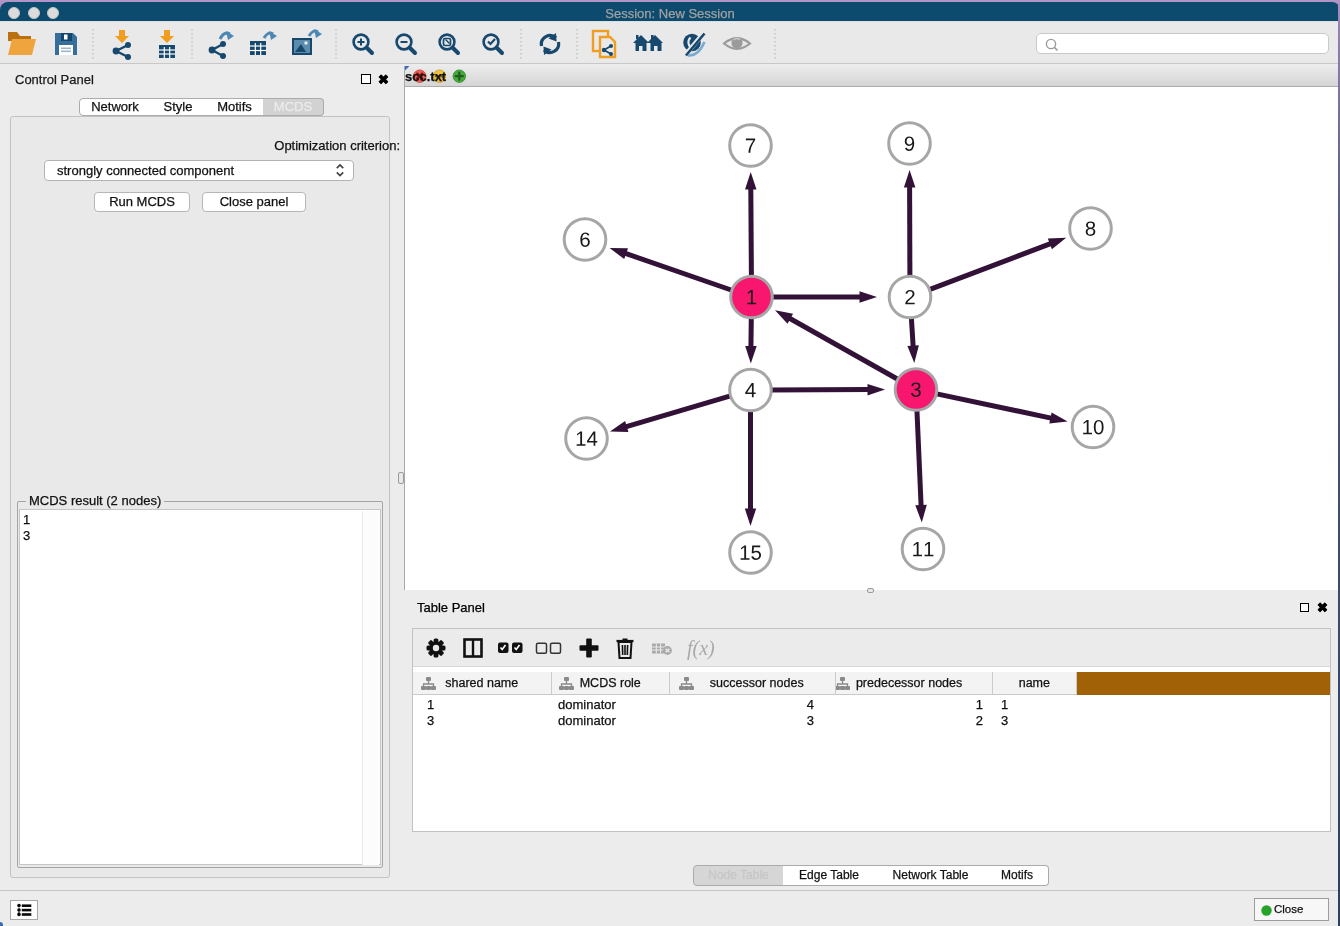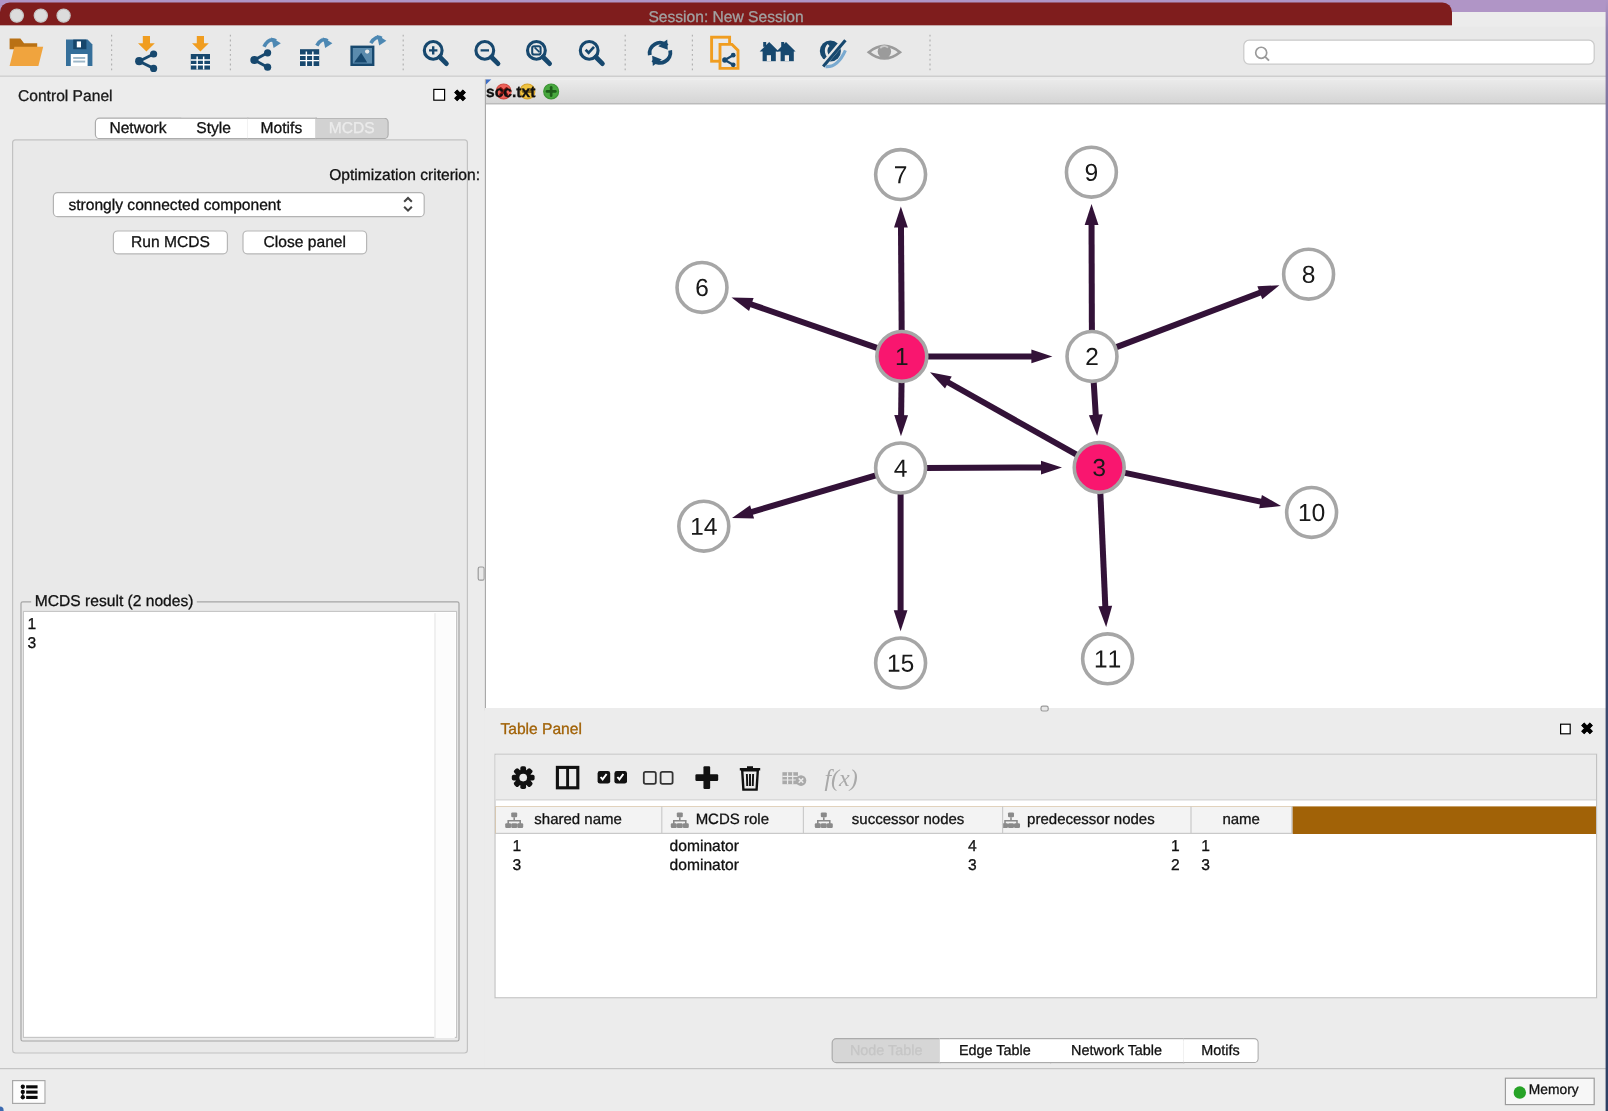--- a/index.html
+++ b/index.html
@@ -1,18 +1,18 @@
 <!DOCTYPE html>
 <html><head><meta charset="utf-8"><style>
 *{margin:0;padding:0;box-sizing:border-box}
 html,body{width:1340px;height:926px;overflow:hidden}
 body{font-family:"Liberation Sans",sans-serif;background:#ececec;position:relative;-webkit-text-stroke:0.25px}
 .abs{position:absolute}
 
-#titlebar{left:0;top:2px;width:1210px;height:20px;background:#7f1d1d;border-radius:8px 8px 0 0;border-bottom:1px solid #dfdfdf}
+#titlebar{left:0;top:2px;width:1340px;height:20px;background:#0c4a6e;border-radius:8px 8px 0 0;border-bottom:1px solid #dfdfdf}
 .tl{position:absolute;top:5px;width:12px;height:12px;border-radius:50%;background:#dcdcdc;border:1px solid #c6c6c6}
 #apptitle{position:absolute;top:4px;width:100%;text-align:center;font-size:13px;color:#a2a2a2}
 
 #toolbar{left:0;top:22px;width:1340px;height:42px;background:#e9e9e9;border-bottom:1px solid #c8c8c8}
 #search{position:absolute;left:1036px;top:11px;width:293px;height:21px;background:#fff;border:1px solid #c9c9c9;border-radius:5px}
 
 #cp-title{left:15px;top:72px;font-size:13px;color:#1a1a1a}
 .sqbtn{width:10px;height:10px;border:1.5px solid #000;background:#fff}
 .xbtn{font-size:13px;font-weight:bold;color:#000;line-height:10px}
 .tab{position:absolute;top:98px;height:18px;background:#fff;border:1px solid #acacac;font-size:13px;color:#111;text-align:center;line-height:16px}
@@ -22,21 +22,21 @@
 .btn{position:absolute;top:192px;height:20px;background:#fff;border:1px solid #b7b7b7;border-radius:4px;font-size:13px;color:#111;text-align:center;line-height:18px}
 #fieldset{left:17px;top:501px;width:366px;height:367px;border:1px solid #a5a5a5;border-radius:2px}
 #fslabel{left:26px;top:493px;font-size:13px;color:#111;background:#e9e9e9;padding:0 3px}
 #fstext{left:19px;top:509px;width:362px;height:356px;background:#fff;border:1px solid #c6c6c6}
 #fsscroll{position:absolute;right:1px;top:1px;width:17px;height:354px;background:#fcfcfc;border-left:1px solid #e8e8e8}
 
 #netwin{left:404px;top:66px;width:936px;height:526px;border-left:1px solid #a9a9a9;background:#fff}
 #nettitle{left:0;top:0;width:935px;height:21px;background:linear-gradient(#ebebeb,#d5d5d5);border-bottom:1px solid #acacac}
 #netname{position:absolute;top:3px;width:100%;text-align:left;font-weight:bold;font-size:13px;color:#111}
 
-#tp-title{left:417px;top:600px;font-size:13px;color:#a16207}
+#tp-title{left:417px;top:600px;font-size:13px;color:#000000}
 #tp-box{left:412px;top:628px;width:919px;height:204px;background:#fff;border:1px solid #c2c2c2}
 #tp-toolbar{position:absolute;left:0;top:0;width:917px;height:38px;background:#ebebeb;border-bottom:1px solid #d6d6d6}
 #thead{position:absolute;left:0;top:43px;width:917px;height:23px;background:#a16207}
 #theadbg{position:absolute;left:0;top:0;width:664px;height:23px;background:#f3f3f3}
 .hcol{position:absolute;top:0;height:23px;border-right:1px solid #cbcbcb;font-size:12.5px;color:#111;text-align:center;line-height:23px}
 .cell{position:absolute;font-size:13px;color:#111;height:16px;line-height:16px}
 .btab{position:absolute;top:865px;height:21px;background:#fff;border:1px solid #ababab;font-size:12px;color:#111;text-align:center;line-height:19px}
 
 #statusbar{left:0;top:890px;width:1340px;height:36px;background:#ececec;border-top:1px solid #c4c4c4}
 #listbtn{position:absolute;left:10px;top:9px;width:28px;height:20px;background:#fdfdfd;border:1.5px solid #a8a8a8}
@@ -436,17 +436,17 @@
         <rect x="10.8" y="7.8" width="9.5" height="2.6" fill="#0a0a0a"></rect>
     <circle cx="8" cy="13.4" r="1.8" fill="#0a0a0a"></circle>
         <rect x="10.8" y="12.2" width="9.5" height="2.6" fill="#0a0a0a"></rect>
     <line x1="8" y1="4.6" x2="8" y2="13.4" stroke="#0a0a0a" stroke-width="1" stroke-dasharray="1.5,1.5"></line>
       </svg>
     </div>
   <div id="membtn">
       <svg width="12" height="12" style="position:absolute;left:6px;top:5.5px">
         <circle cx="5.5" cy="5.5" r="5.2" fill="#27a327"></circle>
       </svg>
-    <span style="position:absolute;left:19px;top:4px;font-size:11.5px">Memory</span>
+    <span style="position:absolute;left:19px;top:4px;font-size:11.5px">Close</span>
     </div>
 </div>
 <div class="abs" style="left:1338px;top:0;width:2px;height:926px;background:linear-gradient(#b095c6 0%,#9181ae 3%,#55597e 25%,#3d4b70 60%,#2d3f63 100%)"></div>
 <div class="abs" style="left:0;top:922px;width:2.5px;height:4px;background:#3c6ab0;border-radius:0 3px 0 0"></div>
 
 </body></html>

